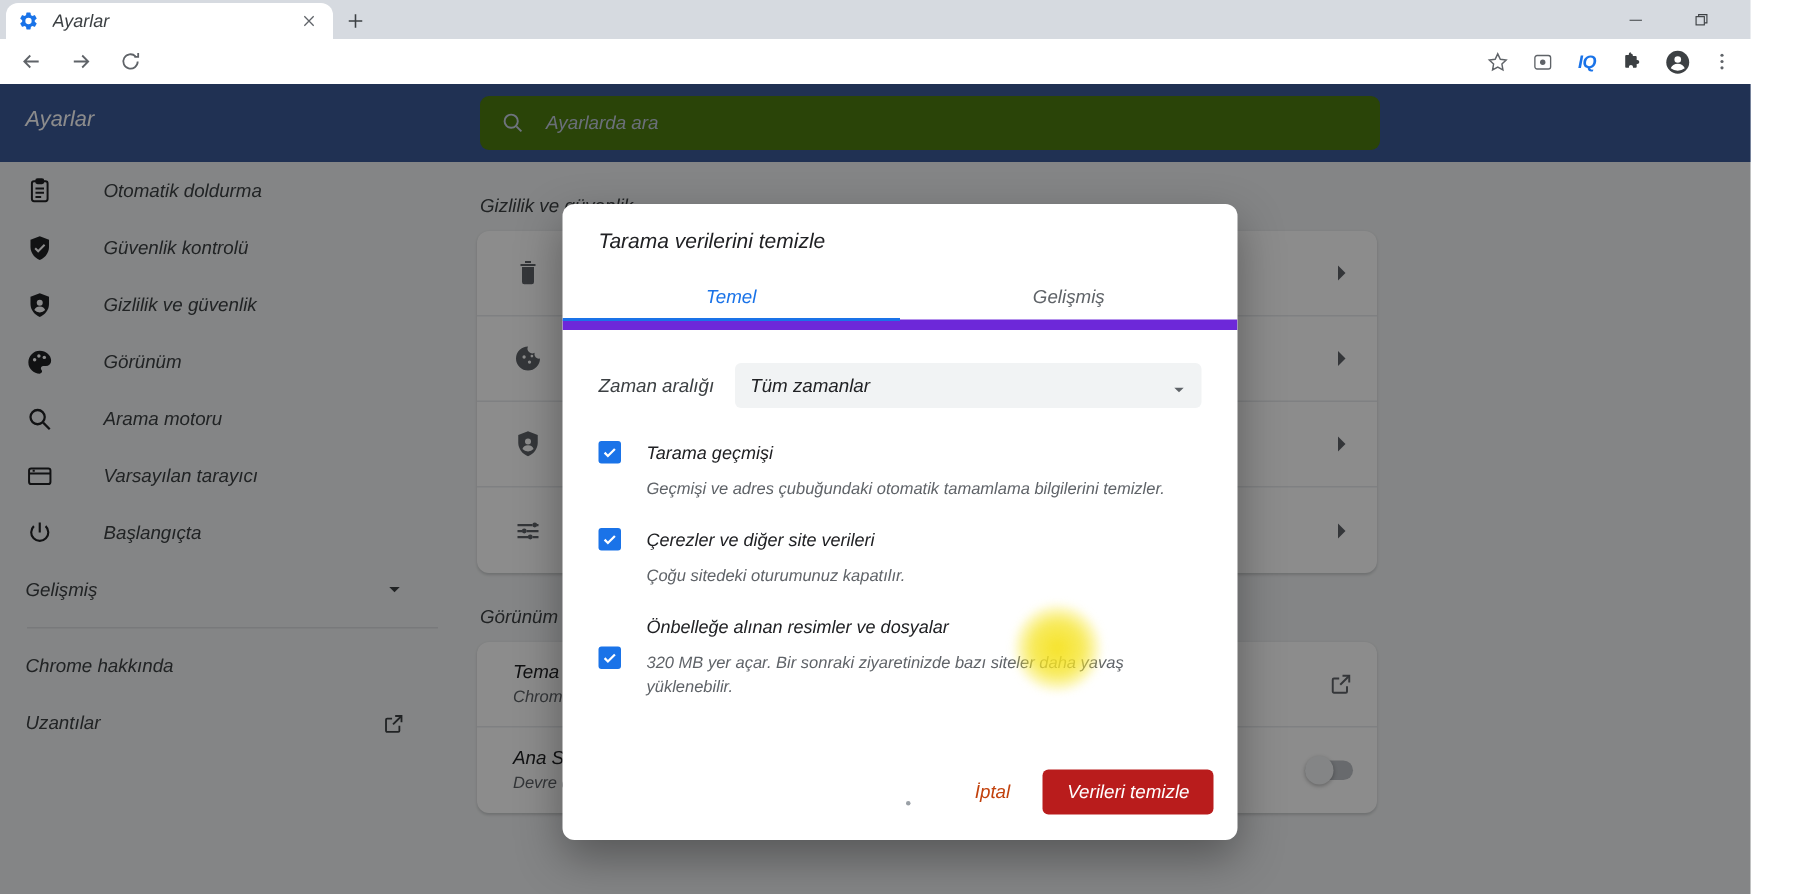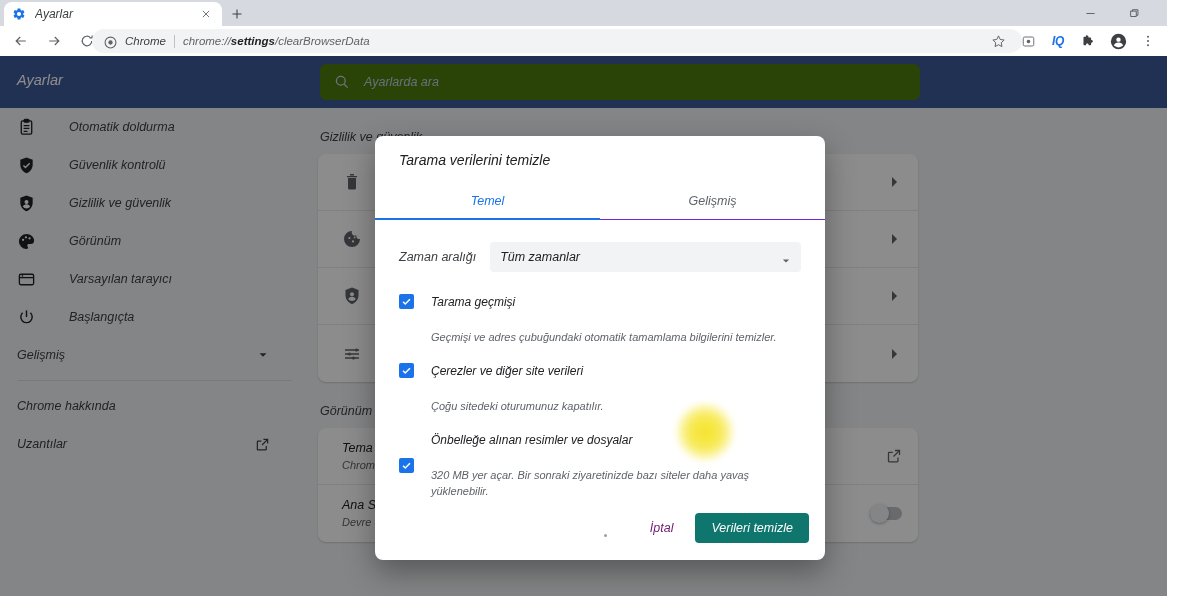--- a/index.html
+++ b/index.html
@@ -165,21 +165,21 @@
   .dialog {
     position: absolute; left: 375px; top: 136px; width: 450px; height: 424px;
     background: #ffffff; border-radius: 8px;
     box-shadow: 0 12px 30px rgba(0,0,0,.35);
     overflow: hidden;
   }
   .dlg-title {
     font-size: 14px; color: #202124; padding: 16px 0 14px 24px;
   }
   .dlg-tabs {
-    display: flex; border-bottom: 1px solid #6d28d9; height: 38px;
+    display: flex; border-bottom: 7px solid #6d28d9; height: 38px;
   }
   .dlg-tab {
     flex: 1; display: flex; align-items: center; justify-content: center;
     font-size: 12.5px; color: #5f6368; position: relative;
   }
   .dlg-tab.active { color: #1a73e8; }
   .dlg-tab.active::after {
     content: ""; position: absolute; bottom: -1px; left: 0; right: 0;
     height: 2px; background: #1a73e8;
   }
@@ -195,36 +195,36 @@
   .check-list { margin-top: 22px; }
   .check-item { display: flex; margin-bottom: 18px; }
   .cbox {
     width: 15px; height: 15px; flex: 0 0 15px; border-radius: 2px;
     background: #1a73e8; margin-right: 17px;
     display: flex; align-items: center; justify-content: center;
   }
   .cbox svg { width: 11px; height: 11px; color: #ffffff; }
   .check-text { flex: 1; min-width: 0; }
   .chk-title { font-size: 12px; color: #202124; line-height: 16px; }
-  .chk-sub { font-size: 11px; color: #5f6368; line-height: 16px; margin-top: 19px; }
+  .chk-sub { font-size: 11px; color: #5f6368; line-height: 16px; margin-top: 8px; }
   .check-item.align-mid .cbox { align-self: center; }
   .dlg-footer {
     position: absolute; left: 0; right: 0; bottom: 0; height: 64px;
     display: flex; align-items: center; justify-content: flex-end;
     padding-right: 16px;
   }
   .btn-text {
     height: 30px; padding: 0 14px; border-radius: 4px;
     display: flex; align-items: center; font-size: 12.5px;
-    color: #701a75; margin-right: 8px;
+    color: #c2410c; margin-right: 8px;
   }
   .btn-filled {
     height: 30px; padding: 0 16px; border-radius: 4px;
     display: flex; align-items: center; font-size: 12.5px;
-    color: #ffffff; background: #0f766e;
+    color: #ffffff; background: #b91c1c;
   }
 
   
   .click-glow {
     position: absolute; left: 676px; top: 403px; width: 58px; height: 58px;
     border-radius: 50%;
     background: radial-gradient(circle, rgba(245,225,30,0.95) 0%, rgba(245,228,40,0.75) 42%, rgba(250,235,80,0.18) 70%, rgba(255,245,120,0) 100%);
     filter: blur(3px);
   }
   .tiny-dot {
@@ -288,31 +288,20 @@
       </svg>
     </div>
     <div class="nav-btn">
       <svg viewBox="0 0 20 20" width="16" height="16" stroke="currentColor" stroke-width="1.5" fill="none">
         <path d="M16 10a6 6 0 11-1.8-4.3"></path>
           <path d="M16.4 3v3.2h-3.2"></path>
       </svg>
     </div>
   </div>
 
-  <div class="omnibox">
-    <span class="omni-icon">
-      <svg viewBox="0 0 24 24" width="13" height="13" fill="#5f6368">
-        <circle cx="12" cy="12" r="10" fill="none" stroke="#5f6368" stroke-width="2"></circle>
-        <circle cx="12" cy="12" r="4" fill="#5f6368"></circle>
-      </svg>
-    </span>
-    <span class="omni-chrome">Chrome</span>
-    <span class="omni-div"></span>
-    <span class="omni-url"><span>chrome://</span><b>settings</b><span>/clearBrowserData</span></span>
-  </div>
 
   <div class="tb-right">
     <div class="tb-ic">
       <svg viewBox="0 0 20 20" width="15" height="15" stroke="currentColor" stroke-width="1.3" fill="none">
         <path d="M10 2.5l2.3 4.8 5.2.7-3.8 3.6.9 5.2-4.6-2.5-4.6 2.5.9-5.2L2.5 8l5.2-.7z"></path>
       </svg>
     </div>
     <div class="tb-ic">
       <svg viewBox="0 0 20 20" width="15" height="15" stroke="currentColor" stroke-width="1.2" fill="none">
         <rect x="3" y="4" width="14" height="12" rx="2"></rect>
@@ -391,20 +380,29 @@
       <div class="side-item">
         <span class="side-ic">
           <svg viewBox="0 0 20 20" fill="currentColor" width="19" height="19">
             <path d="M10 2a8 8 0 000 16c.9 0 1.6-.7 1.6-1.6 0-.4-.2-.8-.4-1.1-.3-.3-.4-.6-.4-1 0-.9.7-1.6 1.6-1.6h1.9A3.7 3.7 0 0018 9C18 5.1 14.4 2 10 2z"></path>
             <circle cx="6.4" cy="8.2" r="1.2" fill="#fff"></circle>
             <circle cx="9.4" cy="5.6" r="1.2" fill="#fff"></circle>
             <circle cx="13.2" cy="6.6" r="1.2" fill="#fff"></circle>
           </svg>
         </span>
         <span class="side-label">Görünüm</span>
+      </div>
+      <div class="side-item">
+        <span class="side-ic">
+          <svg viewBox="0 0 20 20" fill="none" stroke="currentColor" stroke-width="1.6" width="19" height="19">
+            <circle cx="8.5" cy="8.5" r="5"></circle>
+              <path d="M12.4 12.4L17 17"></path>
+          </svg>
+        </span>
+        <span class="side-label">Arama motoru</span>
       </div>
       <div class="side-item">
         <span class="side-ic">
           <svg viewBox="0 0 20 20" fill="none" stroke="currentColor" stroke-width="1.4" width="19" height="19">
             <rect x="2.5" y="4.5" width="15" height="11" rx="1.5"></rect>
             <path d="M2.5 8h15"></path>
               <path d="M5 6.2h1.5"></path>
           </svg>
         </span>
         <span class="side-label">Varsayılan tarayıcı</span>

